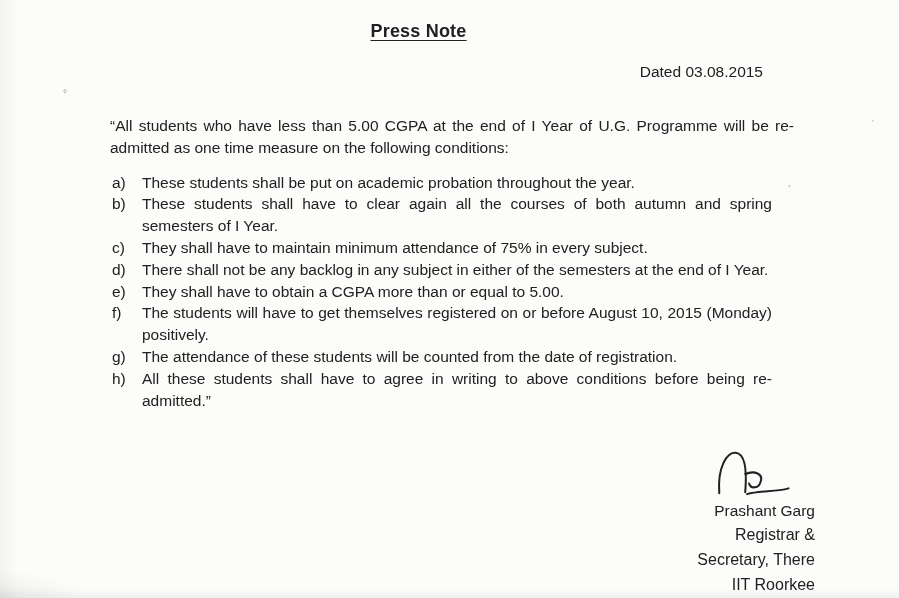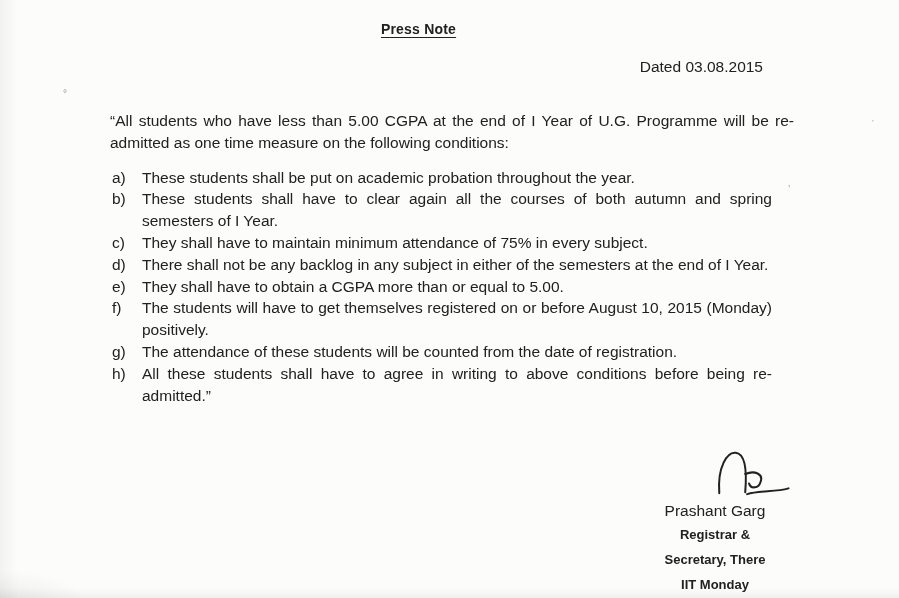--- a/index.html
+++ b/index.html
@@ -15,46 +15,46 @@
   }
   
   body::before {
     content:""; position:absolute; inset:0; pointer-events:none;
     background:
       linear-gradient(90deg, rgba(0,0,0,0.04), rgba(0,0,0,0) 18px),
       linear-gradient(0deg, rgba(0,0,0,0.05), rgba(0,0,0,0) 10px),
       radial-gradient(120px 40px at 0% 100%, rgba(0,0,0,0.06), rgba(0,0,0,0) 70%);
   }
   .page-title {
-    font-weight:bold; font-size:14px; letter-spacing:0.2px;
+    font-weight:bold; font-size:18px; letter-spacing:0.2px;
     text-decoration:underline; text-underline-offset:3px;
     width:fit-content; margin:21px auto 0; position:relative; left:-31px;
   }
   .date-line {
     text-align:right; margin:21px 136px 0 0; font-size:15.5px;
   }
   .intro {
     margin:34px 105px 0 110px;
     font-size:15.5px; line-height:21.8px; text-align:justify;
   }
   .conditions {
     margin:13px 127px 0 112px;
     font-size:15.5px; line-height:21.8px;
     padding:0; list-style:none;
   }
   .condition { display:flex; }
   .condition .marker { flex:0 0 30px; width:30px; }
   .condition .text  { flex:1; text-align:justify; }
   .signature-block {
-    position:absolute; left:615px; top:448px; width:200px; text-align:center;
+    position:absolute; left:615px; top:448px; width:200px; text-align:right;
   }
   .scribble { display:block; margin:0 0 1px 92px; width:88px; height:50px; }
   .scribble path { fill:none; stroke:var(--ink); stroke-width:2.1; stroke-linecap:round; }
   .sig-name  { font-size:15.5px; line-height:24px; }
-  .sig-title { font-size:13px; font-weight:bold; line-height:24.8px; }
+  .sig-title { font-size:16px; font-weight:normal; line-height:24.8px; }
   .speck { position:absolute; color:#9a9a96; font-size:10px; pointer-events:none; }
   .speck.s1 { left:63px;  top:88px; }
   .speck.s2 { left:788px; top:184px; }
   .speck.s3 { left:872px; top:118px; font-size:8px; }
 </style>
 </head>
 <body>
 
 <div class="page-title">Press Note</div>
 
@@ -99,18 +99,18 @@
 
 <div class="signature-block">
   <svg class="scribble" viewBox="0 0 90 52" aria-hidden="true">
     <path d="M12,47 C10,20 20,4 29,5 C39,6 41,22 39,46"></path>
     <path d="M39,27 C49,23 58,27 55,35 C53,42 45,43 43,37"></path>
     <path d="M41,48 C54,44 70,46 84,42"></path>
   </svg>
   <div class="sig-name">Prashant Garg</div>
   <div class="sig-title">Registrar &amp;</div>
   <div class="sig-title">Secretary, There</div>
-  <div class="sig-title">IIT Monday</div>
+  <div class="sig-title">IIT Roorkee</div>
 </div>
 
 <span class="speck s1">°</span>
 <span class="speck s2">’</span>
 <span class="speck s3">’</span>
 
 </body></html>

